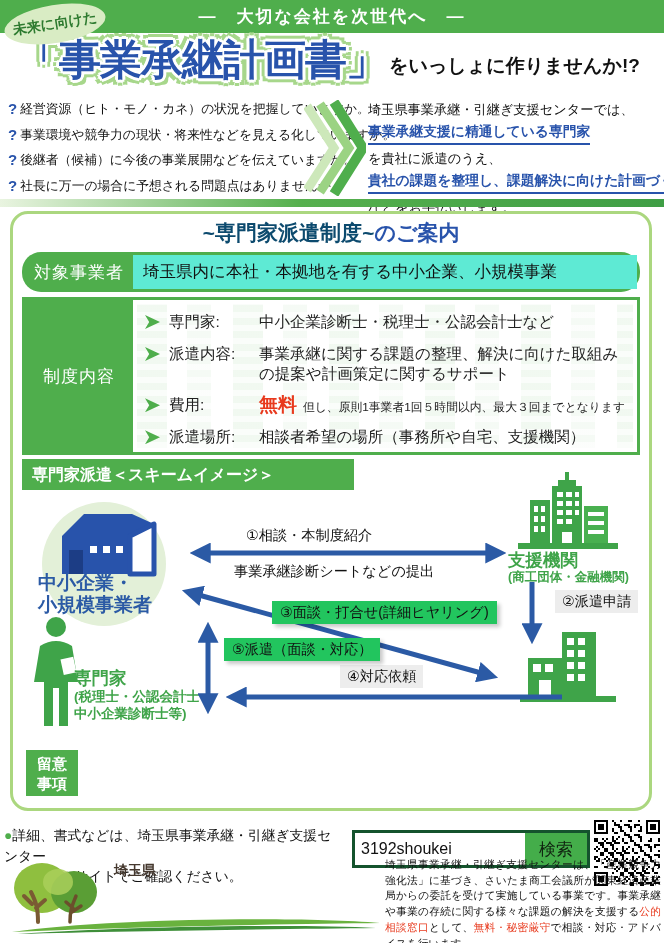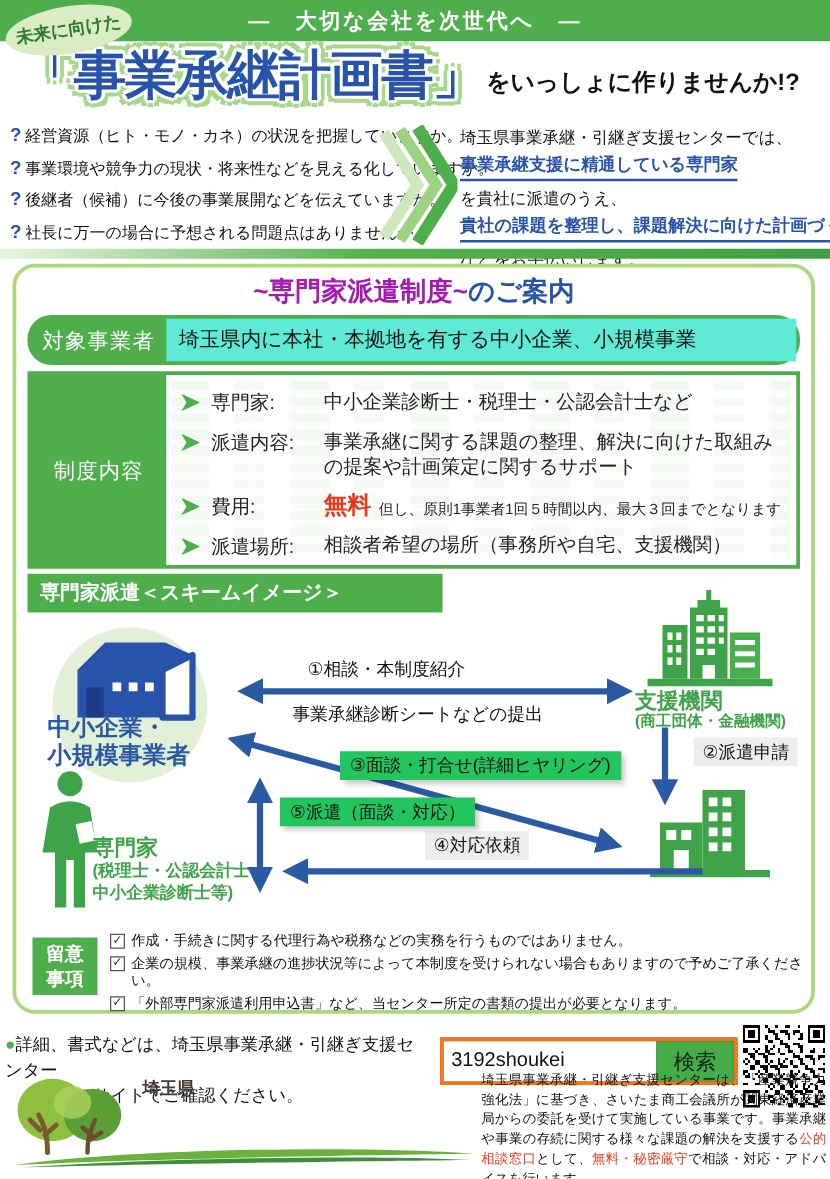--- a/index.html
+++ b/index.html
@@ -32,21 +32,21 @@
   .pitch .pline{display:block;margin-bottom:3px;}
   .pitch .plink{display:inline-block;color:#2853ab;font-weight:bold;font-size:13.8px;
         border-bottom:2px solid #2853ab;padding-bottom:1px;margin-bottom:4px;white-space:nowrap;}
 
   .band{left:0;top:199px;width:664px;height:8px;
         background:linear-gradient(90deg,#e9f4e0,#56b04e 45%,#3f9e45);}
 
   
   .panel{left:10px;top:211px;width:642px;height:600px;border:3px solid #abd77f;border-radius:18px;background:#fff;box-sizing:border-box;}
   .paneltitle{left:10px;top:219px;width:642px;text-align:center;font-size:21px;font-weight:bold;}
-  .paneltitle .red{color:#a21caf;font-family:Liberation Mono, monospace;}
+  .paneltitle .red{color:#0c4a6e;font-family:Liberation Mono, monospace;}
   .paneltitle .blue{color:#2853ab;}
 
   .rowgreen{background:#4fae4c;display:flex;padding:3px;box-sizing:border-box;}
   .rowlabel{width:108px;flex-shrink:0;color:#fff;font-size:17px;display:flex;align-items:center;justify-content:center;letter-spacing:1px;}
   .rowvalue{flex:1;background:#5eead4;display:flex;align-items:center;padding-left:10px;font-size:16.5px;color:#111;}
   .targetrow{left:22px;top:252px;width:618px;height:40px;border-radius:19px;}
   .contentsrow{left:22px;top:297px;width:618px;height:158px;}
   .contentbox{flex:1;background:#fff;position:relative;padding:12px 6px 6px 10px;box-sizing:border-box;overflow:hidden;}
   .watermark{position:absolute;inset:4px;opacity:.8;pointer-events:none;
      background:
@@ -85,21 +85,21 @@
   .noterow{display:flex;align-items:flex-start;margin-bottom:3px;}
   .chk{width:10px;height:10px;border:1.5px solid #555;flex-shrink:0;margin:1px 5px 0 0;
        font-size:10px;line-height:10px;text-align:center;color:#333;}
   .chk::before{content:"✓";}
   .notetext{font-size:11.3px;line-height:1.3;color:#111;}
 
   
   .footnote{left:4px;top:826px;width:340px;font-size:13.8px;line-height:1.5;}
   .dot{color:#4fae4c;}
   .fn2{padding-left:14px;}
-  .searchbox{left:352px;top:830px;width:238px;height:38px;border:3px solid #f97316;background:#7f1d1d;
+  .searchbox{left:352px;top:830px;width:238px;height:38px;border:3px solid #14532d;background:#14b8a6;
        display:flex;box-sizing:border-box;}
   .searchinput{flex:1;border:none;outline:none;font-size:16px;padding:0 6px;color:#111;min-width:0;
        font-family:"Liberation Sans","DejaVu Sans",sans-serif;}
   .searchbtn{width:62px;background:#44ad4a;border:none;color:#102310;font-size:17px;cursor:pointer;
        font-family:"Liberation Sans","DejaVu Sans",sans-serif;}
   .qr{left:594px;top:820px;}
   .logo{left:12px;top:858px;width:372px;height:82px;}
   .logo .abs{position:absolute;}
   .logosmall{left:102px;top:4px;font-size:14px;color:#45382e;font-weight:bold;}
   .logomain{left:102px;top:21px;font-size:23px;font-weight:bold;color:#4a392e;letter-spacing:.5px;white-space:nowrap;}
@@ -292,34 +292,20 @@
     <div class="abs steplabel" style="left:224px;top:92px">事業承継診断シートなどの提出</div>
     <div class="abs steplabel graybg" style="left:545px;top:120px">②派遣申請</div>
     <div class="abs steplabel whitebg" style="left:262px;top:131px">③面談・打合せ(詳細ヒヤリング)</div>
     <div class="abs steplabel graybg" style="left:330px;top:195px">④対応依頼</div>
     <div class="abs steplabel whitebg" style="left:214px;top:168px">⑤派遣（面談・対応）</div>
   </div>
 
   <div class="abs noteslabel">
     <div>留意</div>
     <div>事項</div>
-  </div>
-  <div class="abs notes">
-    <div class="noterow">
-      <span class="chk"></span>
-      <span class="notetext">作成・手続きに関する代理行為や税務などの実務を行うものではありません。</span>
-      </div>
-    <div class="noterow">
-      <span class="chk"></span>
-      <span class="notetext">企業の規模、事業承継の進捗状況等によって本制度を受けられない場合もありますので予めご了承ください。</span>
-      </div>
-    <div class="noterow">
-      <span class="chk"></span>
-      <span class="notetext">「外部専門家派遣利用申込書」など、当センター所定の書類の提出が必要となります。</span>
-      </div>
   </div>
 
   <div class="abs footnote">
     <div><span class="dot">●</span><span>詳細、書式などは、埼玉県事業承継・引継ぎ支援センター</span></div>
     <div class="fn2">ポータルサイトでご確認ください。</div>
   </div>
 
   <div class="abs searchbox">
     <input class="searchinput" type="text" value="3192shoukei" style="">
     <button class="searchbtn">検索</button>

